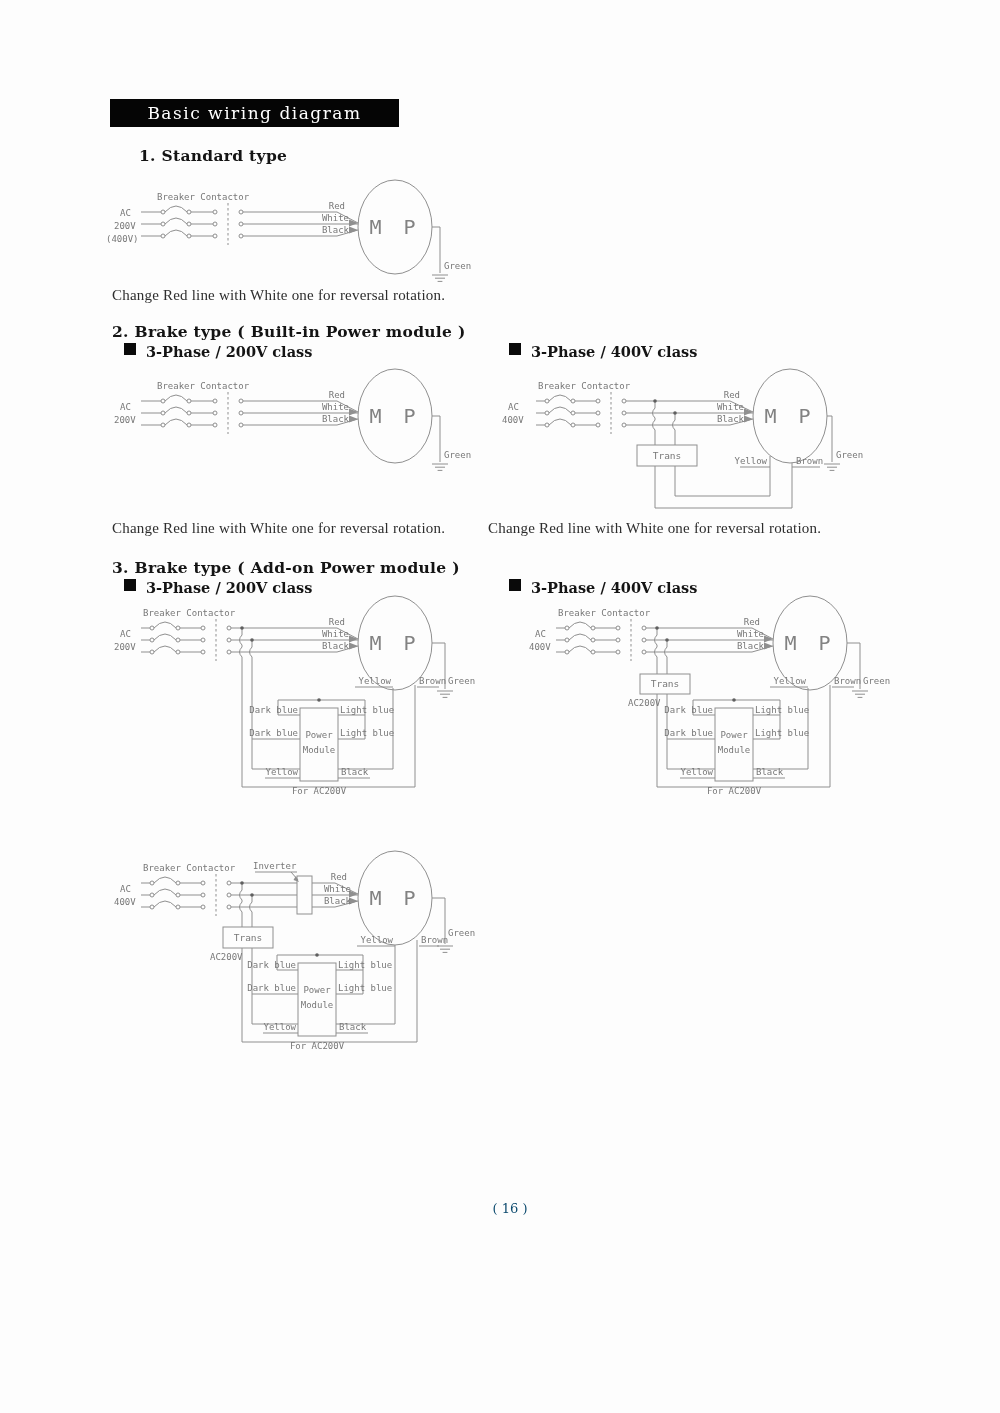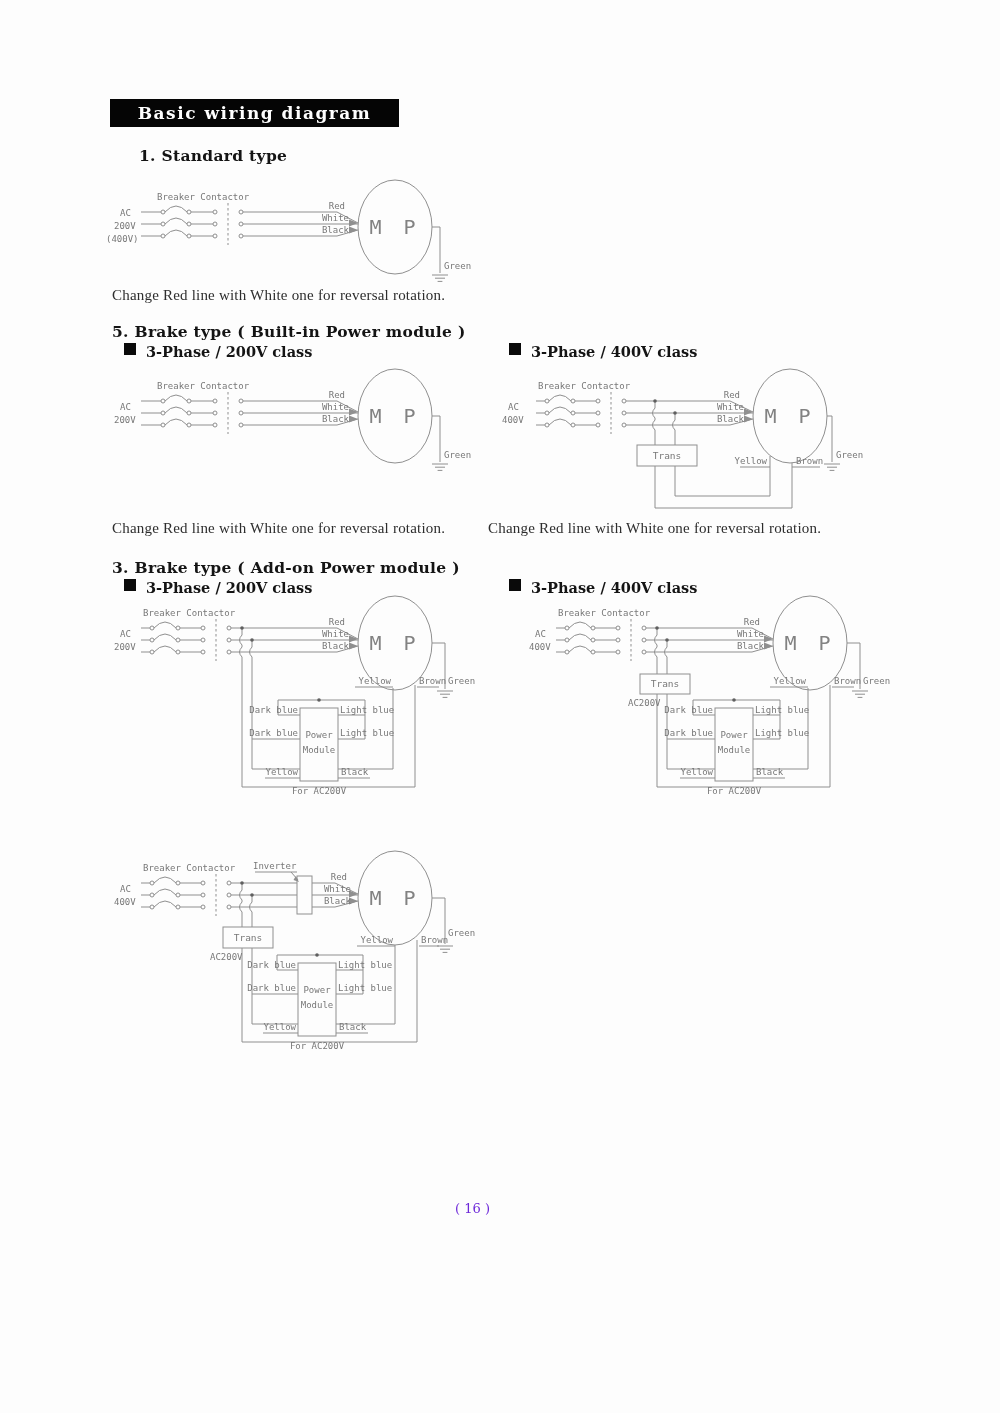--- a/index.html
+++ b/index.html
@@ -1,26 +1,26 @@
 <!DOCTYPE html>
 <html><head>
 <meta charset="utf-8">
 <style>
   html,body{margin:0;padding:0;background:#e8e8e8;}
   .page{position:relative;width:1000px;height:1413px;background:#fdfdfd;margin:0 auto;overflow:hidden;
         font-family:"DejaVu Serif", serif;}
   .abs{position:absolute;}
   .titlebar{left:110px;top:99px;width:289px;height:28px;background:#050505;color:#fff;
             display:flex;align-items:center;justify-content:center;
-            font-size:17px;font-weight:bold;letter-spacing:1.5px;}
+            font-size:17px;font-weight:normal;letter-spacing:1.5px;}
   .h-num{font-size:15.5px;font-weight:bold;color:#141414;letter-spacing:.3px;}
   .subclass{display:flex;font-size:14.5px;font-weight:bold;color:#141414;}
   .sq{display:inline-block;width:12px;height:12px;background:#0a0a0a;margin-right:10px;}
   .caption{font-size:15px;color:#2d2d2d;letter-spacing:.2px;font-family:Liberation Serif, serif;}
-  .pagenum{font-size:13px;color:#6d28d9;text-align:left;}
+  .pagenum{font-size:13px;color:#0c4a6e;text-align:center;}
   
   svg{overflow:visible;}
   .wire, .wire line, .wire path{stroke:#8f8f8f;stroke-width:1;fill:none;}
   .dash{stroke-dasharray:2.5 2.5;}
   .dot{fill:#5f5f5f;stroke:none;}
   .tri{fill:#8f8f8f;stroke:none;}
   .whitebox{fill:#fdfdfd;stroke:#8f8f8f;stroke-width:1;}
   text.dl{font-family:"DejaVu Sans Mono", monospace;font-size:9px;fill:#787878;}
   text.mp{font-family:"DejaVu Sans Mono", monospace;font-size:20px;letter-spacing:5px;fill:#828282;}
   text.tr{font-family:"DejaVu Sans Mono", monospace;font-size:9.5px;fill:#787878;}
@@ -116,21 +116,21 @@
     <text class="dl" x="250" y="37" text-anchor="end">Red</text>
     <text class="dl" x="254" y="49" text-anchor="end">White</text>
     <text class="dl" x="254" y="61" text-anchor="end">Black</text>
     <text class="mp" x="300" y="62" text-anchor="middle">M P</text>
     <text class="dl" x="349" y="97">Green</text>
   </svg>
 
   <div class="abs caption" style="left:112px;top:287px;">Change Red line with White one for reversal rotation.</div>
 
   
-  <div class="abs h-num" style="left:112px;top:322px;">5. Brake type ( Built-in Power module )</div>
+  <div class="abs h-num" style="left:112px;top:322px;">2. Brake type ( Built-in Power module )</div>
   <div class="abs subclass" style="left:124px;top:343px;">
     <span class="sq"></span>
     <span>3-Phase / 200V class</span>
   </div>
   <div class="abs subclass" style="left:509px;top:343px;">
     <span class="sq"></span>
     <span>3-Phase / 400V class</span>
   </div>
 
   

